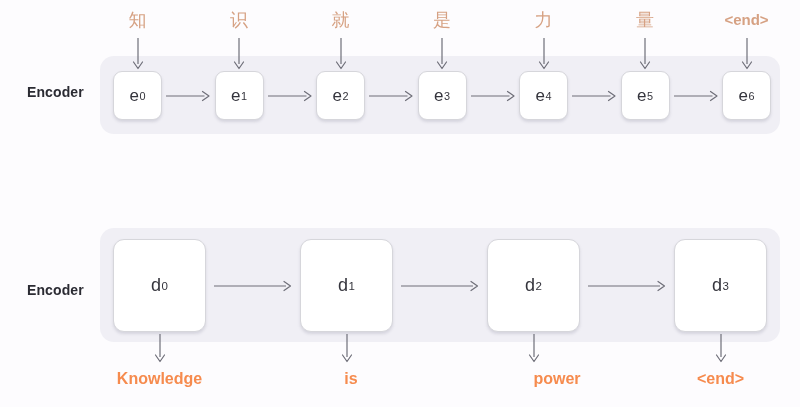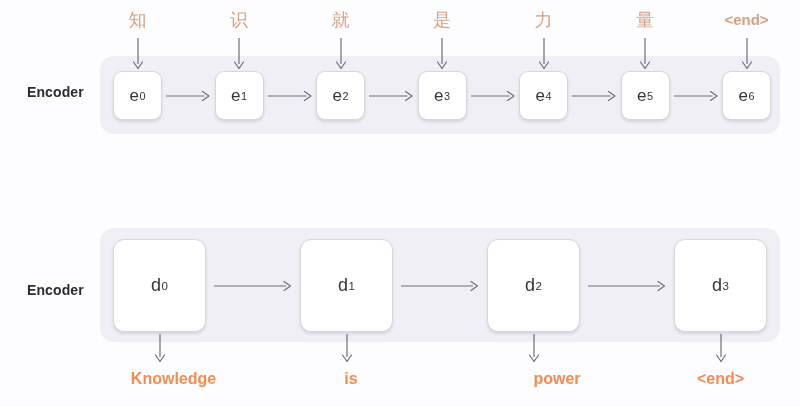--- a/index.html
+++ b/index.html
@@ -213,21 +213,21 @@
         <path class="arrow-head" d="M 1.5 24 L 6 30.5 L 10.5 24"></path>
       </svg>
       <div class="cell dec" style="left: 113px;">
         <span>d</span>
         <span class="sub">0</span>
       </div>
       <svg class="arrow-svg" width="12" height="28" style="left: 153.5px; top: 334px;">
         <path class="arrow-line" d="M6 0 L 6 23"></path>
         <path class="arrow-head" d="M 1.5 21 L 6 27.5 L 10.5 21"></path>
       </svg>
-      <div class="outword" style="left: 159.5px; margin-left: 14px;">Knowledge</div>
+      <div class="outword" style="left: 159.5px;">Knowledge</div>
       <svg class="arrow-svg" width="77" height="14" style="left: 214px; top: 278.5px;">
         <path class="arrow-line" d="M0 7 L 72 7"></path>
         <path class="arrow-head" d="M 70 2.5 L 76.5 7 L 70 11.5"></path>
       </svg>
       <div class="cell dec" style="left: 300px;">
         <span>d</span>
         <span class="sub">1</span>
       </div>
       <svg class="arrow-svg" width="12" height="28" style="left: 340.5px; top: 334px;">
         <path class="arrow-line" d="M6 0 L 6 23"></path>

